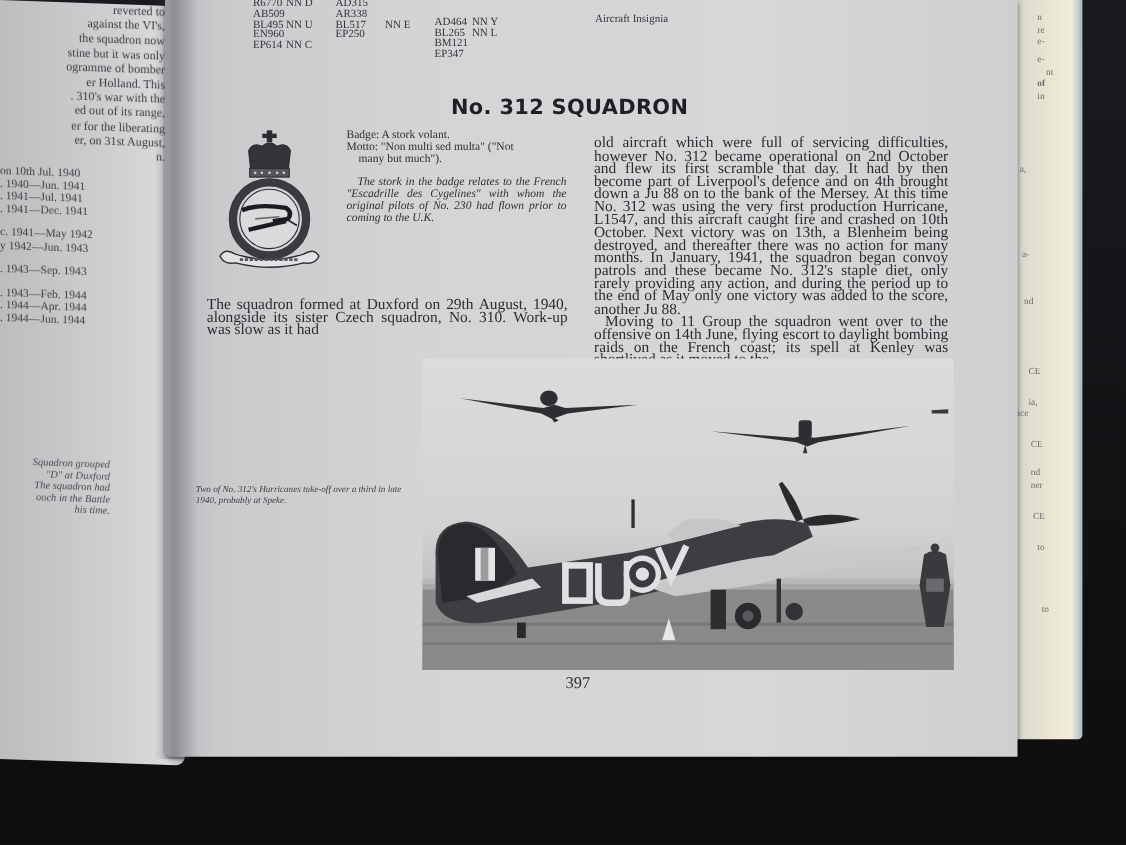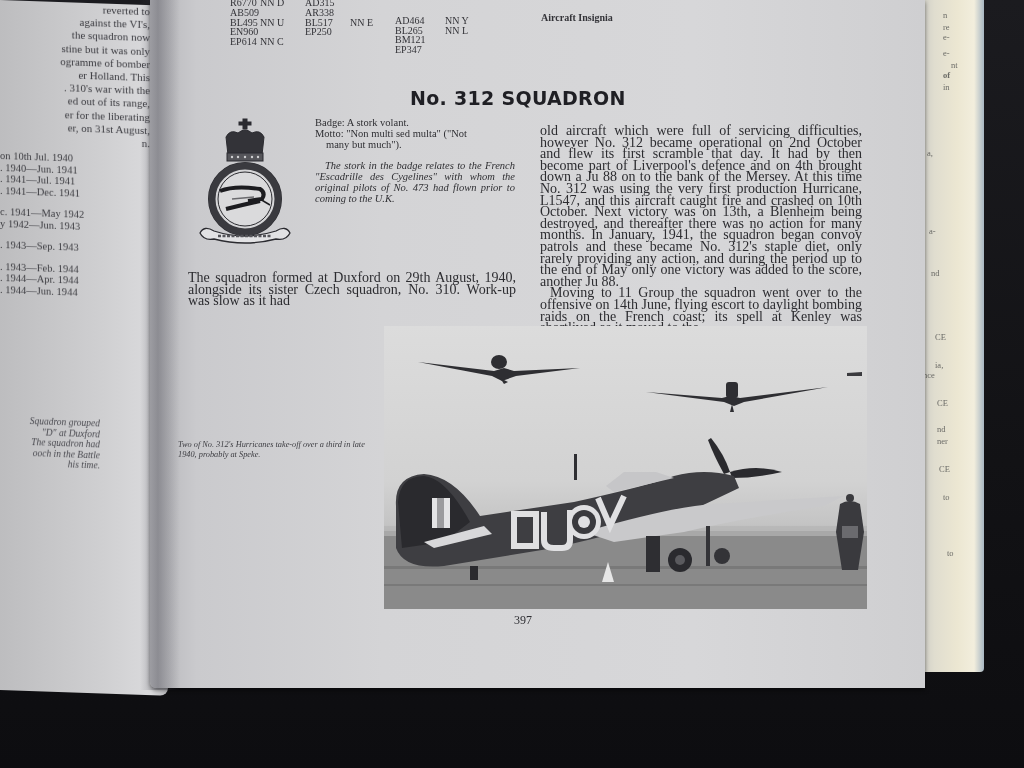--- a/index.html
+++ b/index.html
@@ -52,21 +52,21 @@
       background:linear-gradient(90deg,#c9c9c4 0%,#e0ddcf 25%,#ece7d2 60%,#f2eedd 85%,#a8b7c2 100%);
       border-bottom-right-radius:4px;
     }
     .edge-letters { position:absolute; left:923px; top:0; width:40px; font-size:8.5px; color:#6a6a66; filter:blur(0.5px); }
     .edge-letters .e { position:absolute; white-space:nowrap; }
     .tbl { position:absolute; left:230px; top:-2px; font-size:10px; line-height:9.8px; color:#333338; }
     .tbl .col { position:absolute; top:0; white-space:nowrap; }
     .tbl .col div { height:9.8px; }
 
     .insignia { position:absolute; left:541px; top:12px; width:338px; font-size:10px; line-height:11px; color:#333338; }
-    .insignia .head { font-weight:bold; }
+    .insignia .head { font-weight:normal; }
     .insignia .body { text-align:justify; }
 
     .title {
       position:absolute; left:410px; top:87px;
       font-family:"DejaVu Sans", "Liberation Sans", sans-serif;
       font-weight:bold; font-size:19px; letter-spacing:0.3px; color:#1f1f24;
     }
 
     .badge-art { position:absolute; left:190px; top:115px; width:110px; height:135px; }
 
@@ -83,21 +83,21 @@
 
     .photo {
       position:absolute; left:384px; top:326px; width:483px; height:283px;
       background:linear-gradient(180deg,#dcdcdc 0%,#d2d2d2 55%,#c4c4c4 70%,#8c8c8c 85%,#7a7a7a 100%);
       overflow:hidden;
     }
     .photo svg { position:absolute; left:0; top:0; }
 
     .caption { position:absolute; left:178px; top:440px; width:190px; font-size:8.3px; line-height:9.6px; color:#3d3d42; font-style:italic; }
 
-    .folio { position:absolute; left:514px; top:613px; font-size:12px; color:#2e2e33; }
+    .folio { position:absolute; left:514px; top:613px; font-size:15px; color:#2e2e33; }
   </style>
 </head>
 <body>
 
 <div class="table-bottom"></div>
 
 <div class="left-page">
   <div class="left-text" id="leftText">
       <div class="ln">reverted to</div>
       <div class="ln">against the VI's,</div>
@@ -187,21 +187,21 @@
       <div></div>
       <div>NN E</div>
     </div>
     <div class="col" style="left: 165px; top: 8px;">
       <div></div>
       <div>AD464</div>
       <div>BL265</div>
       <div>BM121</div>
       <div>EP347</div>
     </div>
-    <div class="col" style="left: 215px; top: 8px;">
+    <div class="col" style="left: 199px; top: 8px;">
       <div></div>
       <div>NN Y</div>
       <div>NN L</div>
     </div>
   </div>
 
 <div class="insignia">
   <div class="head">Aircraft Insignia</div>
 </div>
 
@@ -235,21 +235,21 @@
 
     <path d="M10 118 Q14 110 24 116 Q55 126 86 116 Q96 110 100 118 Q96 126 86 124 Q55 132 24 124 Q14 126 10 118 Z" fill="#e2e2e4" stroke="#2b2b30" stroke-width="1.3"></path>
     <path d="M28 121 L82 121" stroke="#55555a" stroke-width="2.5" stroke-dasharray="3 1.5"></path>
   </svg>
 </div>
 
 <div class="badge-info">
   <div><span>Badge:</span> <span class="ital">A stork volant.</span></div>
   <div><span>Motto:</span> <span class="ital">"Non multi sed multa"</span> <span>("Not</span></div>
   <div class="indent ital">many but much").</div>
-  <div class="note">The stork in the badge relates to the French "Escadrille des Cygelines" with whom the original pilots of No. 473 had flown prior to coming to the U.K.</div>
+  <div class="note">The stork in the badge relates to the French "Escadrille des Cygelines" with whom the original pilots of No. 230 had flown prior to coming to the U.K.</div>
 </div>
 
 <div class="col-left">The squadron formed at Duxford on 29th August, 1940, alongside its sister Czech squadron, No. 310. Work-up was slow as it had</div>
 
 <div class="col-right">
   <p>old aircraft which were full of servicing difficulties, however No. 312 became operational on 2nd October and flew its first scramble that day. It had by then become part of Liverpool's defence and on 4th brought down a Ju 88 on to the bank of the Mersey. At this time No. 312 was using the very first production Hurricane, L1547, and this aircraft caught fire and crashed on 10th October. Next victory was on 13th, a Blenheim being destroyed, and thereafter there was no action for many months. In January, 1941, the squadron began convoy patrols and these became No. 312's staple diet, only rarely providing any action, and during the period up to the end of May only one victory was added to the score, another Ju 88.</p>
   <p>Moving to 11 Group the squadron went over to the offensive on 14th June, flying escort to daylight bombing raids on the French coast; its spell at Kenley was shortlived as it moved to the</p>
 </div>
 
 <div class="caption">Two of No. 312's Hurricanes take-off over a third in late 1940, probably at Speke.</div>

